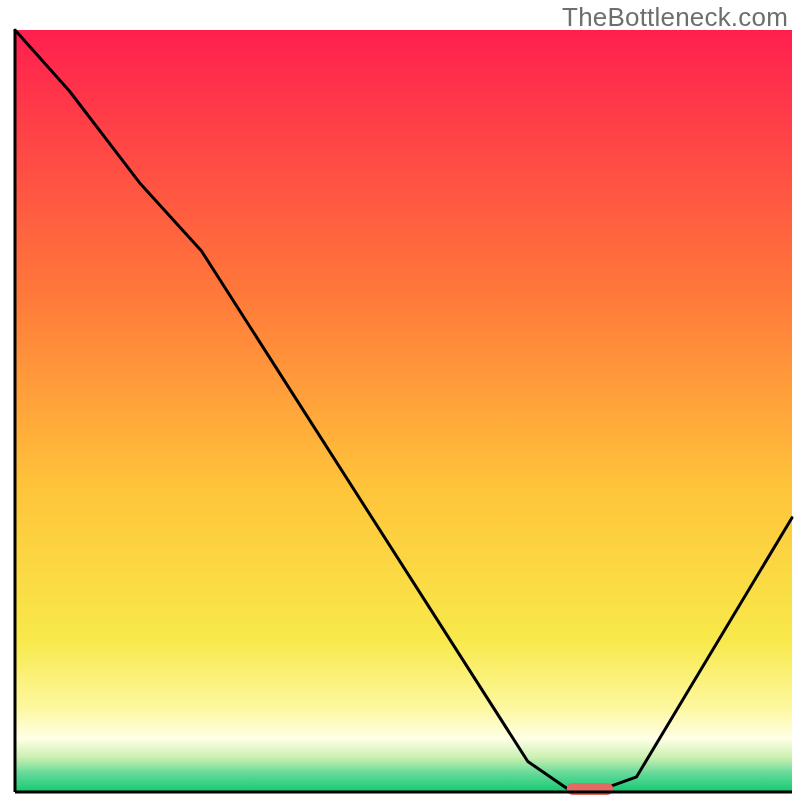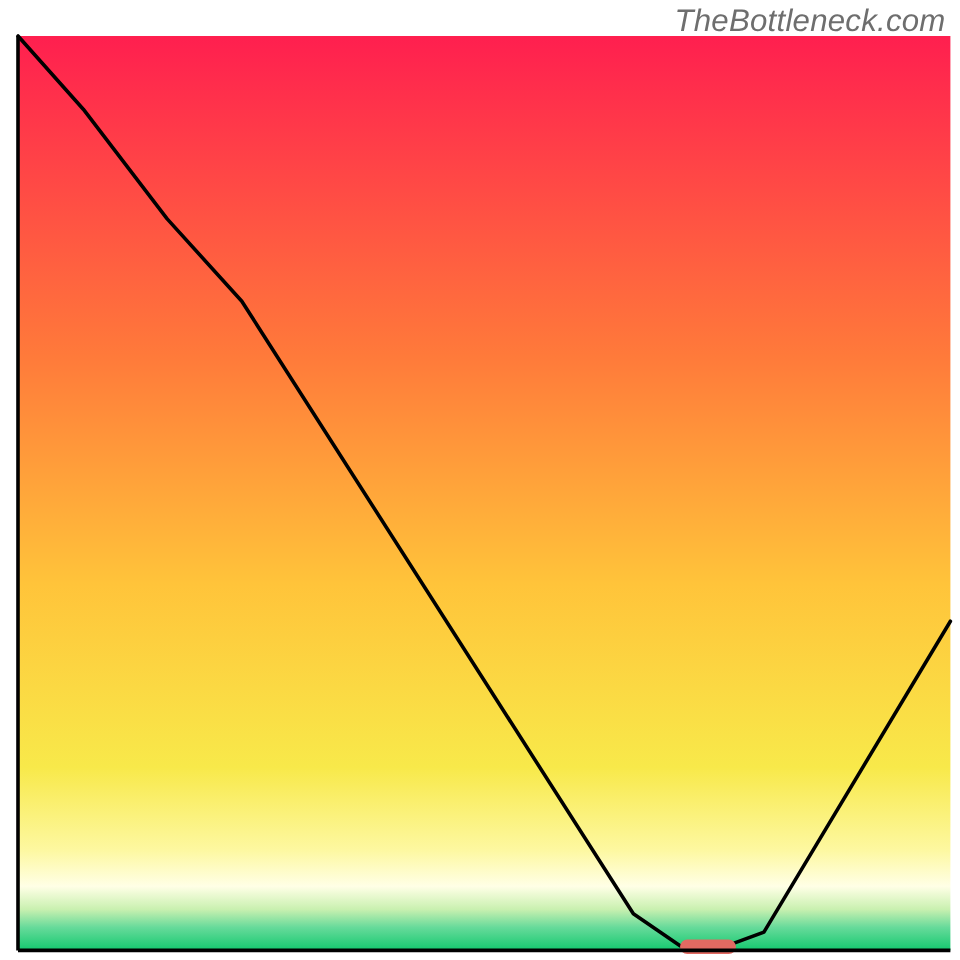--- a/index.html
+++ b/index.html
@@ -17,21 +17,20 @@
     height: 800px;
   }
   .watermark {
     position: absolute;
     top: 2px;
     right: 12px;
     font-size: 26px;
     color: #6e6e6e;
     font-weight: 400;
     letter-spacing: 0.2px;
-    font-style: italic;
   }
   svg {
     position: absolute;
     left: 0;
     top: 0;
   }
 </style>
 </head>
 <body>
 

